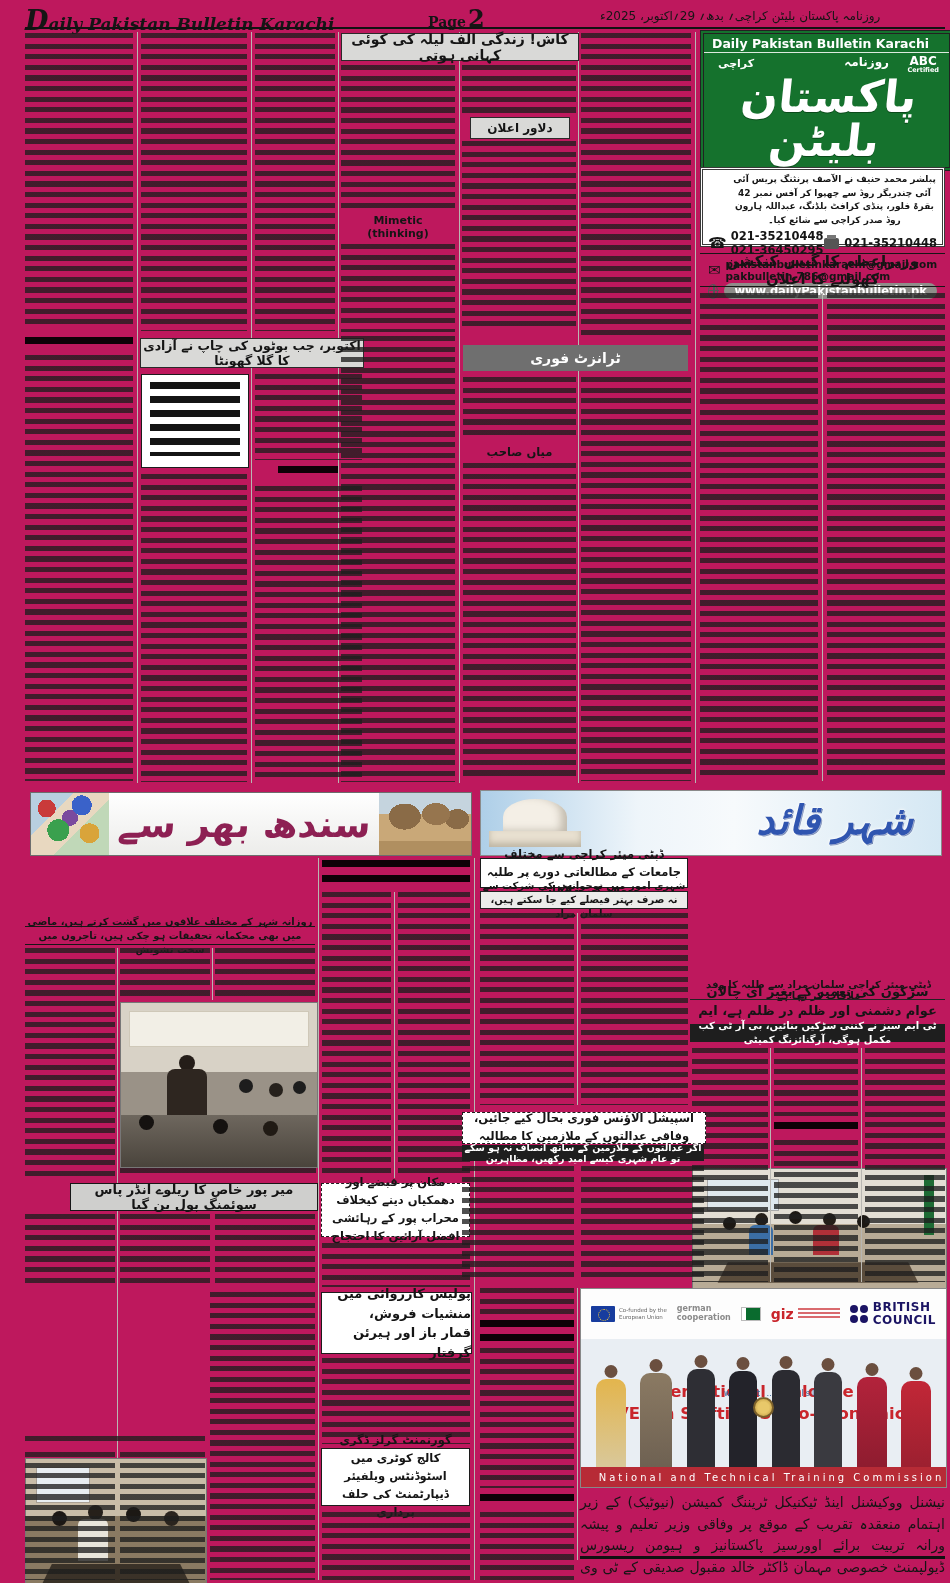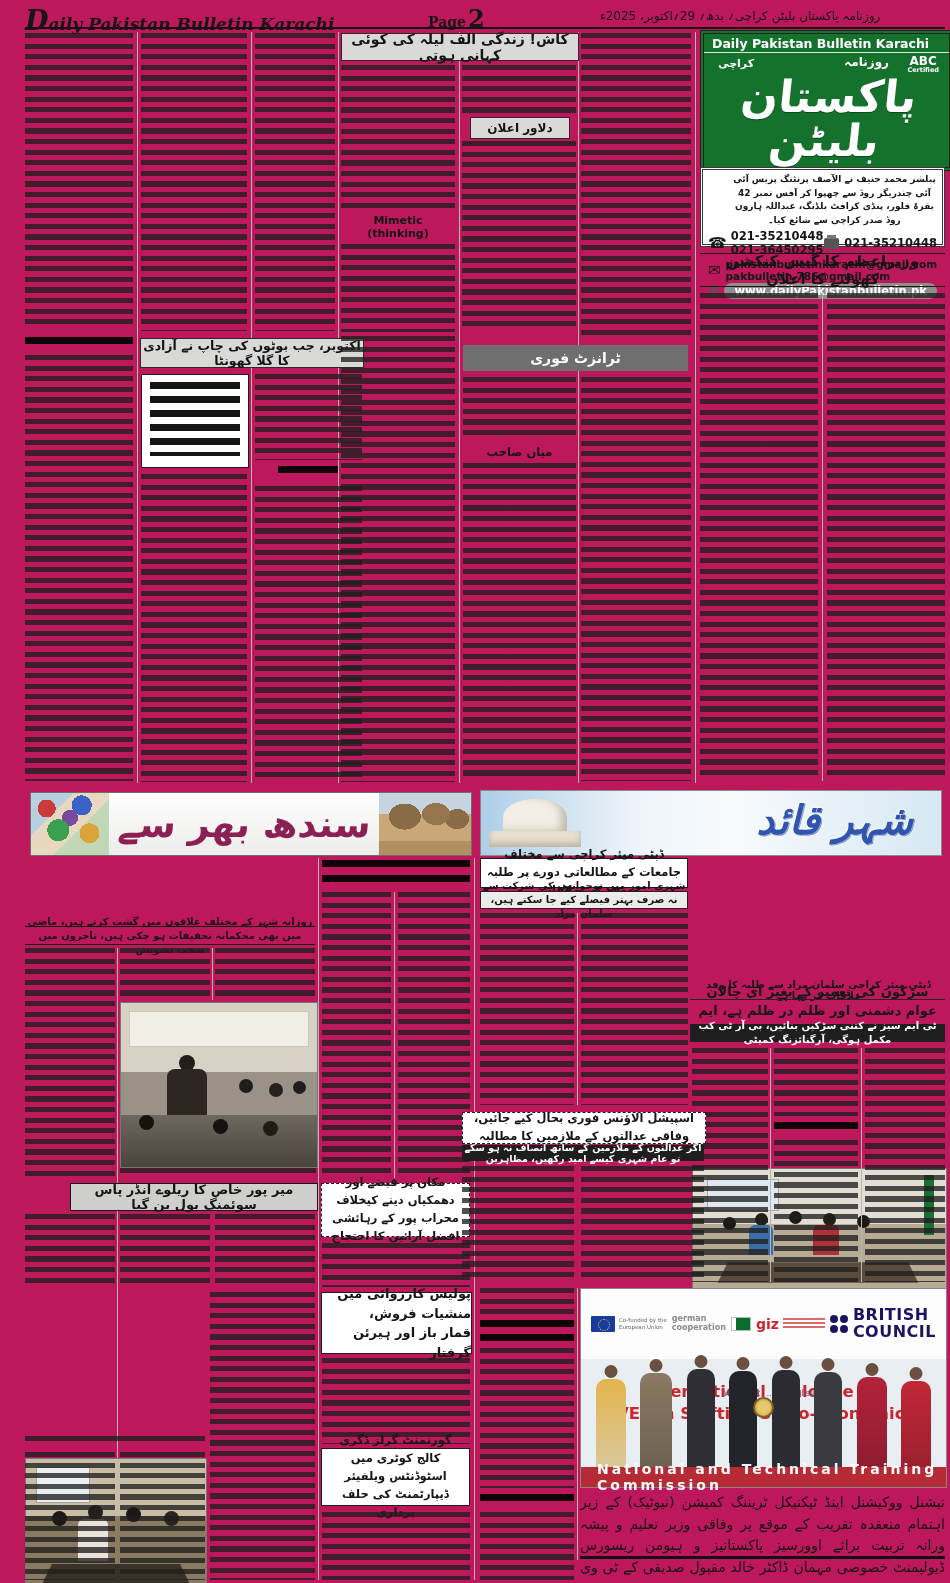--- a/index.html
+++ b/index.html
@@ -65,37 +65,37 @@
   .h-big{font-weight:bold;font-size:16.5px;line-height:1.55;}
   .h-mid{font-weight:bold;font-size:13px;line-height:1.5;}
   .h-sm{font-weight:bold;font-size:11.5px;line-height:1.55;}
   .h-xs{font-weight:bold;font-size:10px;line-height:1.4;}
   .rulebar{border-top:1.3px solid #161616;border-bottom:1.3px solid #161616;}
   
   .photo{overflow:hidden;position:relative;border:1px solid #777;}
   .head{border-radius:50%;position:absolute;}
   
   #tvet{border:1px solid #888;background:#e9eef3;}
-  #tvet-logoband{position:absolute;left:0;top:0;right:0;height:40px;background:#fdfdfd;display:flex;align-items:center;justify-content:space-between;padding:15px 10px;}
+  #tvet-logoband{position:absolute;left:0;top:0;right:0;height:40px;background:#fdfdfd;display:flex;align-items:center;justify-content:space-between;padding:5px 10px;}
   .eu-flag{width:24px;height:16px;background:#173c9e;position:relative;border-radius:1px;}
   .eu-flag::before{content:"";position:absolute;left:7px;top:3px;width:10px;height:10px;border:1.3px dotted #f3c83a;border-radius:50%;}
   .lg-label{font-size:5.5px;color:#666;line-height:1.2;}
   .german-lg{font-size:8px;color:#8a8a8a;font-weight:bold;line-height:1.1;}
   .pak-flag{width:18px;height:12px;background:linear-gradient(90deg,#fff 0 22%,#0a6b2e 22%);border:.5px solid #bbb;}
   .giz-lg{color:#c9252b;font-weight:bold;font-size:14px;}
   .giz-lines{width:42px;height:12px;background:repeating-linear-gradient(180deg,#d96a6e 0 1.6px,transparent 1.6px 4px);}
   .bc-dots{display:grid;grid-template-columns:8px 8px;grid-gap:2px;margin-right:5px;}
   .bc-dot{width:8px;height:8px;border-radius:50%;background:#1b1464;}
-  .bc-label{color:#1b1464;font-weight:bold;font-size:16px;line-height:1.05;letter-spacing:.5px;}
+  .bc-label{color:#1b1464;font-weight:bold;font-size:12px;line-height:1.05;letter-spacing:.5px;}
   .tvet-title{color:#c9252b;font-weight:bold;font-size:16.5px;text-align:center;line-height:1.35;margin-top:40px;}
   .tvet-frag{color:#39699e;font-size:8px;text-align:center;letter-spacing:2px;}
   .figrow{position:absolute;left:0;right:0;bottom:20px;height:112px;display:flex;justify-content:space-evenly;align-items:flex-end;}
   .fig{position:relative;border-radius:10px 10px 0 0;}
   .fig::before{content:"";position:absolute;top:-14px;left:50%;transform:translateX(-50%);width:13px;height:13px;border-radius:50%;background:#6b4f3f;}
-  .redstrip{position:absolute;left:0;right:0;bottom:0;height:20px;background:#b5212c;color:#fff;font-weight:bold;font-size:14px;display:flex;align-items:center;justify-content:center;letter-spacing:3px;opacity:.95;padding-left:16px;}
+  .redstrip{position:absolute;left:0;right:0;bottom:0;height:20px;background:#b5212c;color:#fff;font-weight:normal;font-size:10px;display:flex;align-items:center;justify-content:center;letter-spacing:3px;opacity:.95;padding-left:16px;}
   .plaque{position:absolute;width:17px;height:17px;border-radius:50%;background:radial-gradient(circle,#e8c86a 0 45%,#b8913a 100%);border:2px solid #7a5f2a;}
   .cap{font-size:14px;line-height:1.55;text-align:justify;}
 </style>
 </head>
 <body>
 
 <div id="page">
 
   <div id="brand" class="abs" style="left:25px;top:5px;width:330px;height:24px;">Daily Pakistan Bulletin Karachi</div>
   <div class="abs" style="left:428px;top:4px;width:60px;height:26px;display:flex;align-items:baseline;gap:2px;">

